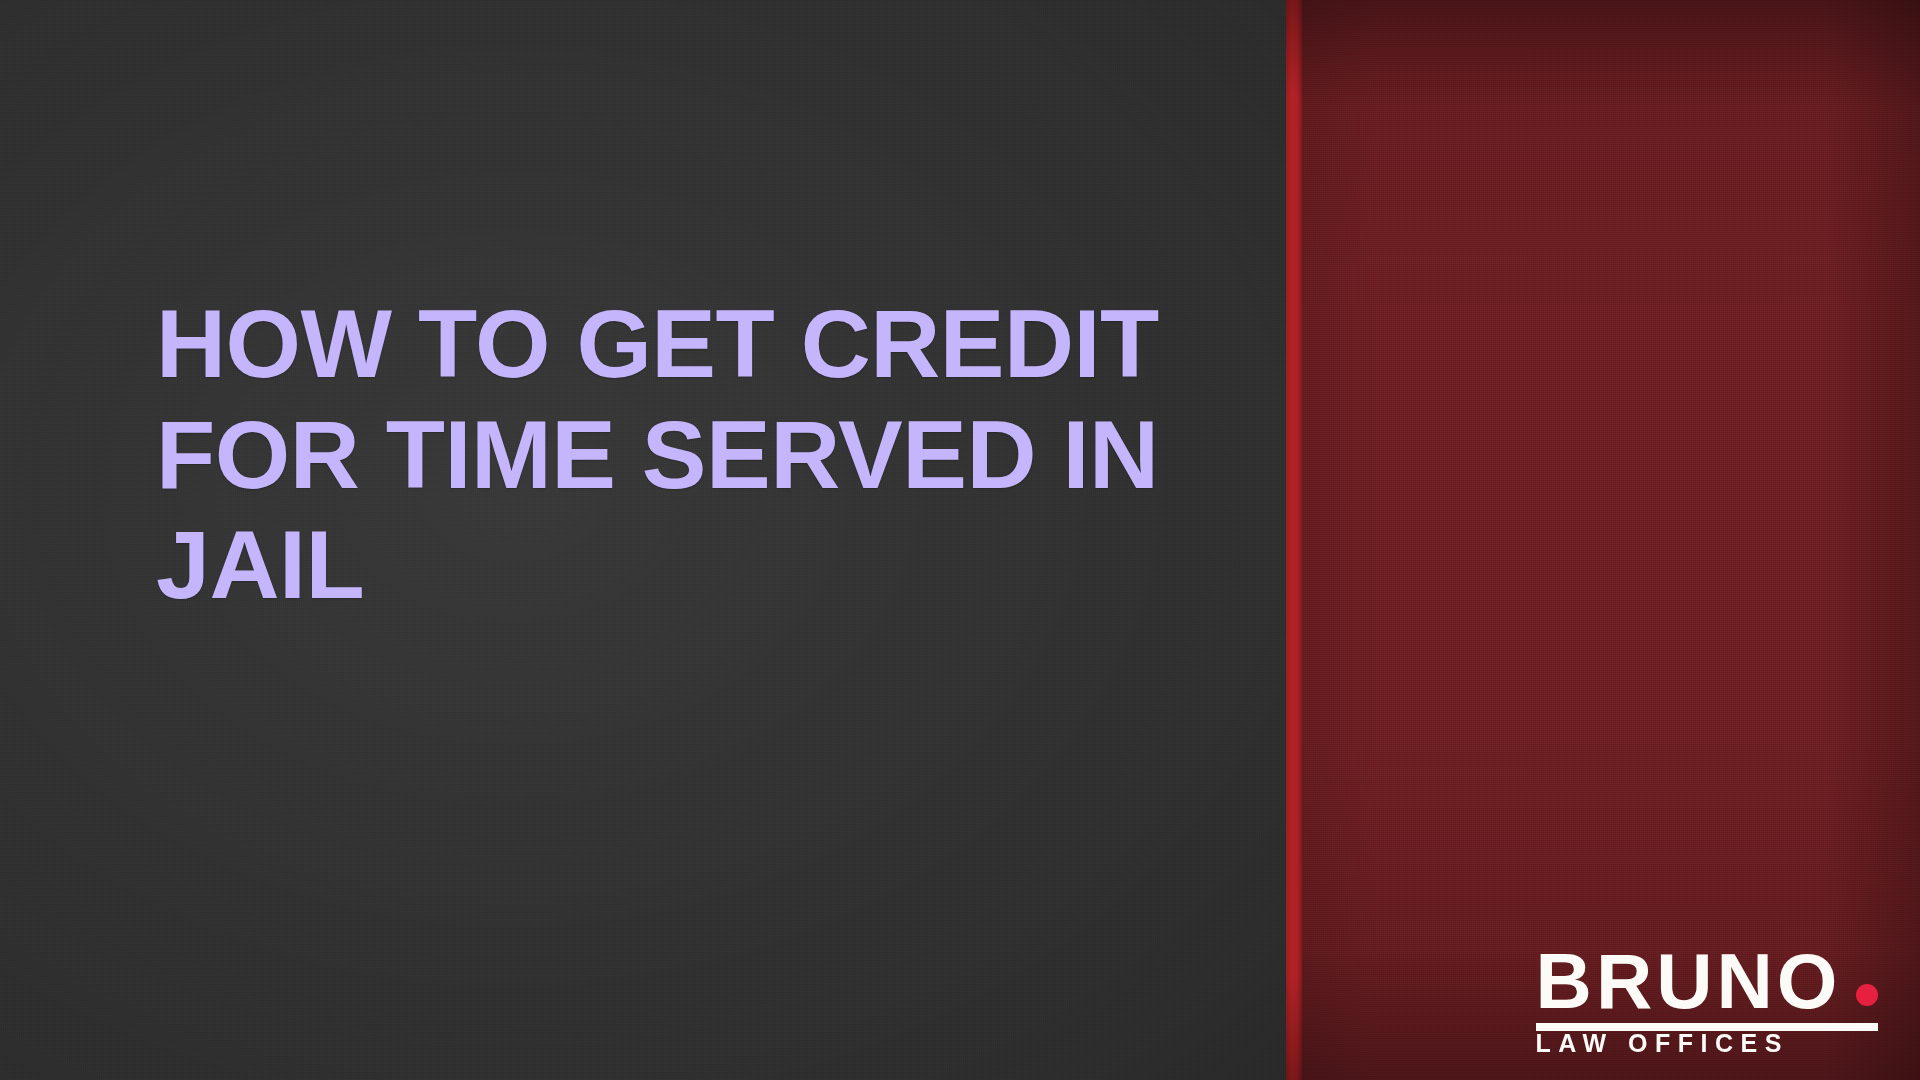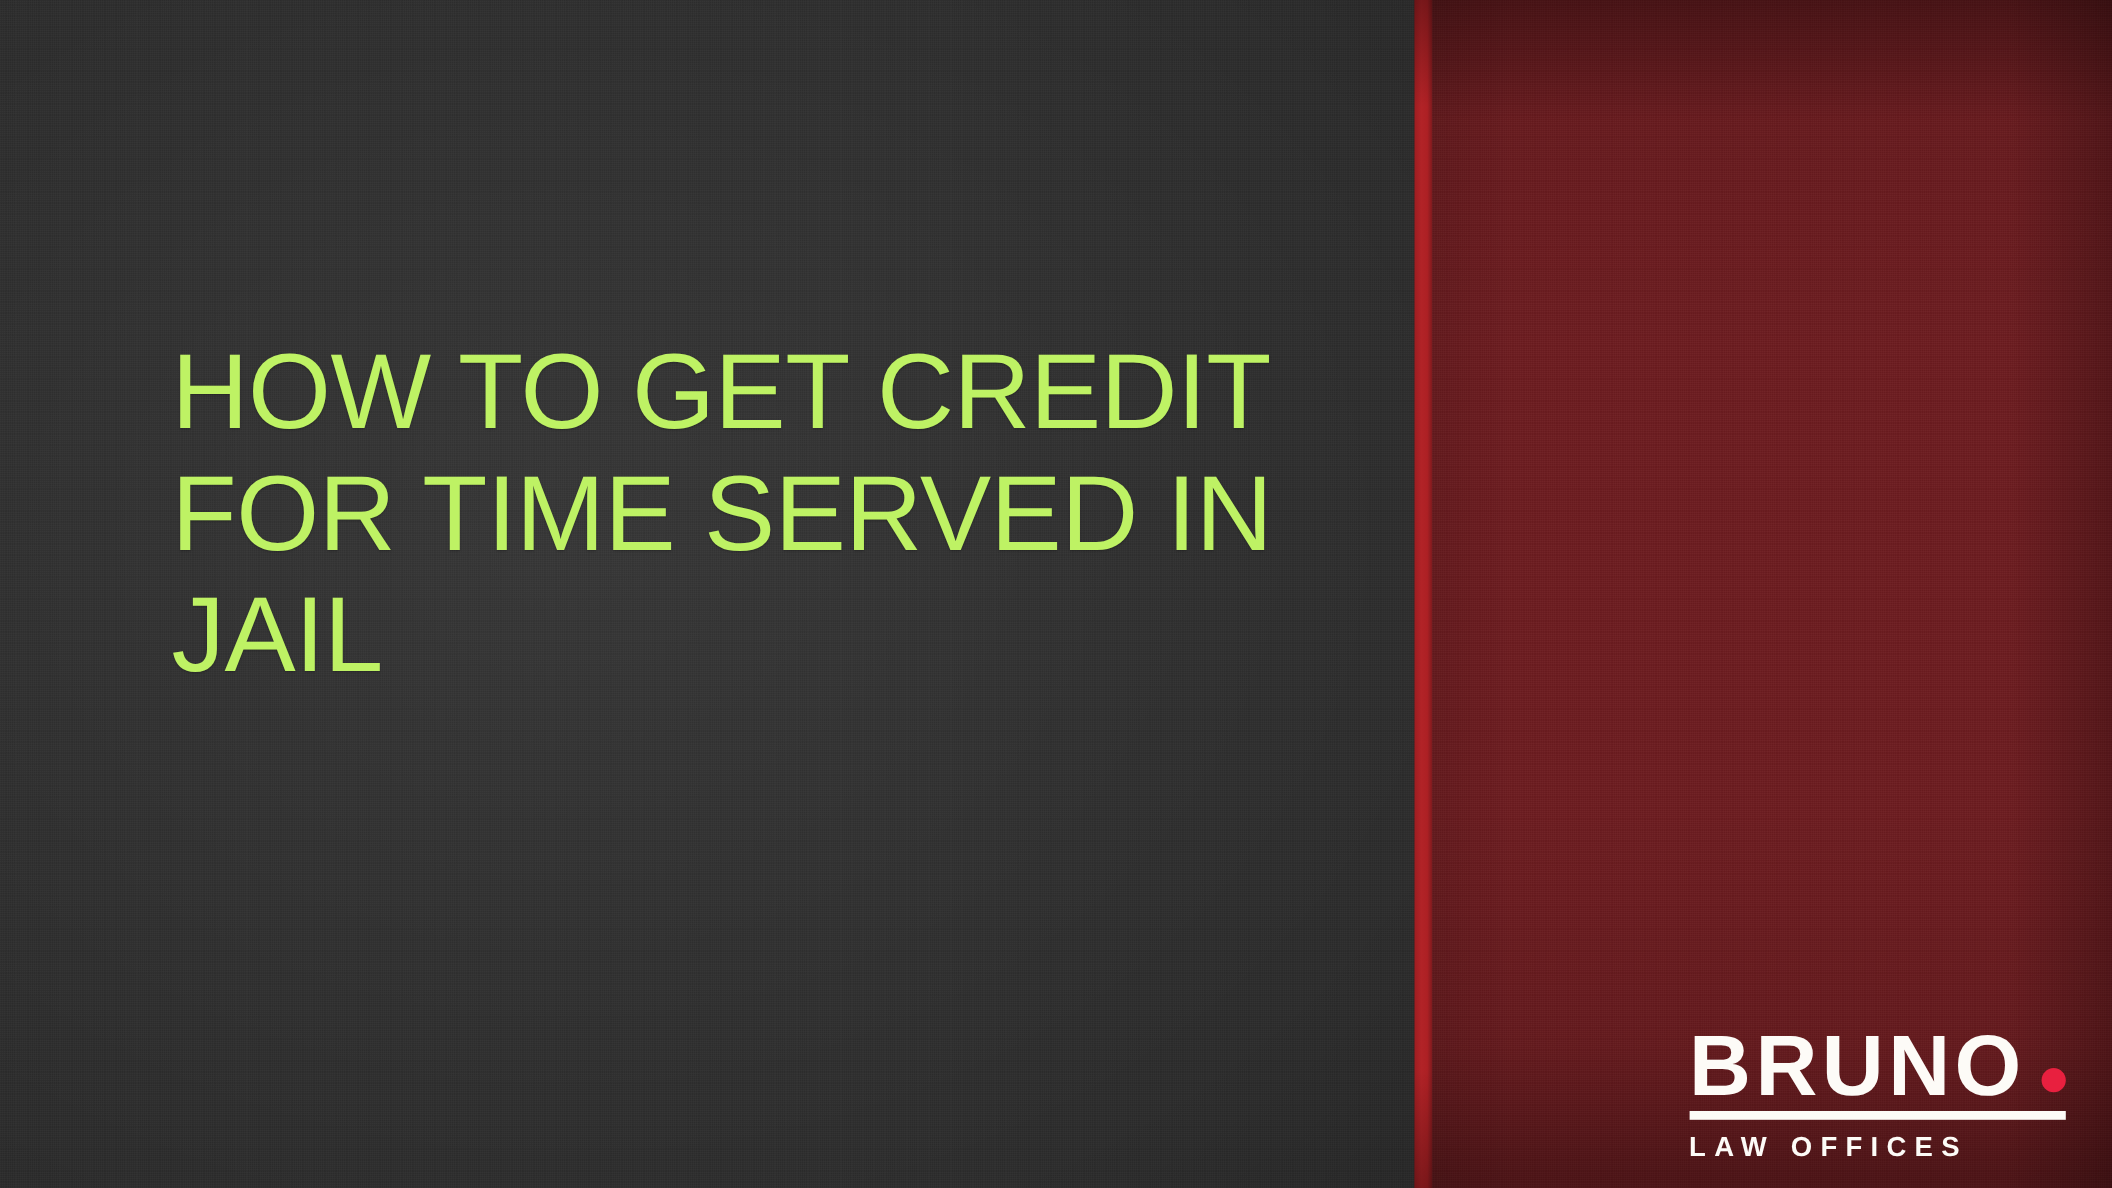--- a/index.html
+++ b/index.html
@@ -76,27 +76,27 @@
     position: absolute;
     inset: 0;
     background: linear-gradient(180deg, rgba(0,0,0,0.32) 0%, rgba(0,0,0,0) 9%, rgba(0,0,0,0) 90%, rgba(0,0,0,0.30) 100%);
     pointer-events: none;
   }
 
   
   .title {
     position: absolute;
     left: 156px;
-    top: 236px;
+    top: 224px;
     width: 1320px;
     font-size: 97px;
     line-height: 1.14;
-    font-weight: 400;
+    font-weight: 700;
     letter-spacing: -0.5px;
-    color: #bef264;
+    color: #c4b5fd;
     text-transform: uppercase;
     white-space: pre-line;
     z-index: 5;
     text-shadow: 0 1px 2px rgba(0,0,0,0.25);
   }
 
   
   .logo {
     position: absolute;
     right: 42px;
@@ -129,21 +129,20 @@
   }
   .logo-rule {
     display: block;
     height: 8px;
     width: 100%;
     background: #fdfbf7;
     margin-top: 5px;
   }
   .logo-sub {
     display: block;
-    margin-top: 13px;
     font-size: 25px;
     font-weight: 700;
     color: #fdfbf7;
     letter-spacing: 7.5px;
     line-height: 1;
     padding-right: 2px;
   }
 </style>
 </head>
 <body>

